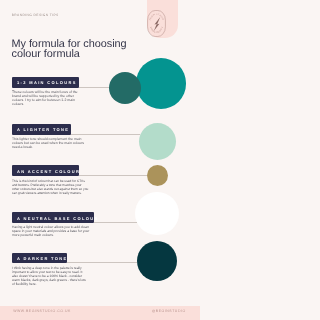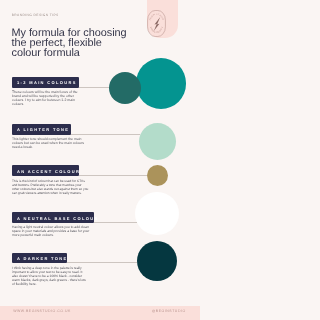--- a/index.html
+++ b/index.html
@@ -3,21 +3,21 @@
 <meta charset="utf-8">
 <style>
   html,body{margin:0;padding:0;}
   body{width:200px;height:320px;overflow:hidden;background:#faf5f3;
        font-family:"Liberation Sans",sans-serif;-webkit-font-smoothing:antialiased;text-rendering:geometricPrecision;}
   .page{position:relative;width:200px;height:320px;background:#faf5f3;overflow:hidden;}
   .pinkblock{position:absolute;left:147px;top:-12px;width:30.5px;height:50px;background:#fadfda;border-radius:0 0 13px 13px;}
   .logo{position:absolute;left:146.8px;top:10.2px;width:19px;height:27px;}
   .eyebrow{position:absolute;left:11.7px;top:13px;font-size:3.25px;letter-spacing:0.42px;
            color:#9c8e89;font-weight:400;}
-  .title{position:absolute;left:11.5px;top:28px;width:140px;white-space:nowrap;font-size:10.9px;line-height:10.2px;
+  .title{position:absolute;left:11.5px;top:39px;width:140px;white-space:nowrap;font-size:10.9px;line-height:10.2px;
          color:#35364a;font-weight:400;letter-spacing:-0.05px;}
   .footer{position:absolute;left:0;top:305.9px;width:200px;height:14.1px;background:#fadfda;}
   .fl{position:absolute;left:13.2px;top:309px;font-size:3.5px;letter-spacing:0.52px;color:#bb9690;font-weight:400;white-space:nowrap;}
   .fr{position:absolute;left:151.8px;top:309px;font-size:3.5px;letter-spacing:0.52px;color:#bb9690;font-weight:400;white-space:nowrap;}
   .pill{position:absolute;background:#2c2d4c;height:10.7px;border-radius:1px;}
   .pill span{position:absolute;left:4.6px;top:3.6px;color:#fff;font-size:4.0px;letter-spacing:1.34px;font-weight:600;white-space:nowrap;}
   .para{position:absolute;left:12px;font-size:3.48px;line-height:4.0px;color:#56565e;white-space:nowrap;}
   .line{position:absolute;height:1.1px;background:#cdc5c0;}
   .circ{position:absolute;border-radius:50%;}
 </style>
@@ -38,21 +38,20 @@
       </text>
       <text font-size="4.0" letter-spacing="0.55" fill="#b88f88">
         <textPath href="#arcBot" startOffset="50%" text-anchor="middle">BRAND DESIGN</textPath>
       </text>
       <path d="M 25.8 13.5 L 14.5 28.6 L 19.0 27.6 L 13.2 41 L 24.2 26.8 L 19.8 27.8 Z" fill="#8d6b66"></path>
     </svg>
   </div>
   <div class="eyebrow">BRANDING DESIGN TIPS</div>
   <div class="title">
     <div>My formula for choosing</div>
-    <div>the perfect, flexible</div>
     <div>colour formula</div>
   </div>
 
   <div class="circ" style="left:135.7px;top:58.2px;width:50.6px;height:50.6px;background:#049490"></div>
   <div class="circ" style="left:109px;top:72.4px;width:32px;height:32px;background:#236b66"></div>
   <div class="circ" style="left:139px;top:122.6px;width:37.2px;height:37.2px;background:#b3dcca"></div>
   <div class="circ" style="left:146.9px;top:164.6px;width:21px;height:21px;background:#ab935b"></div>
   <div class="circ" style="left:135px;top:191.6px;width:43.6px;height:43.6px;background:#ffffff"></div>
   <div class="circ" style="left:136.6px;top:241.3px;width:40.2px;height:40.2px;background:#053740"></div>
 

